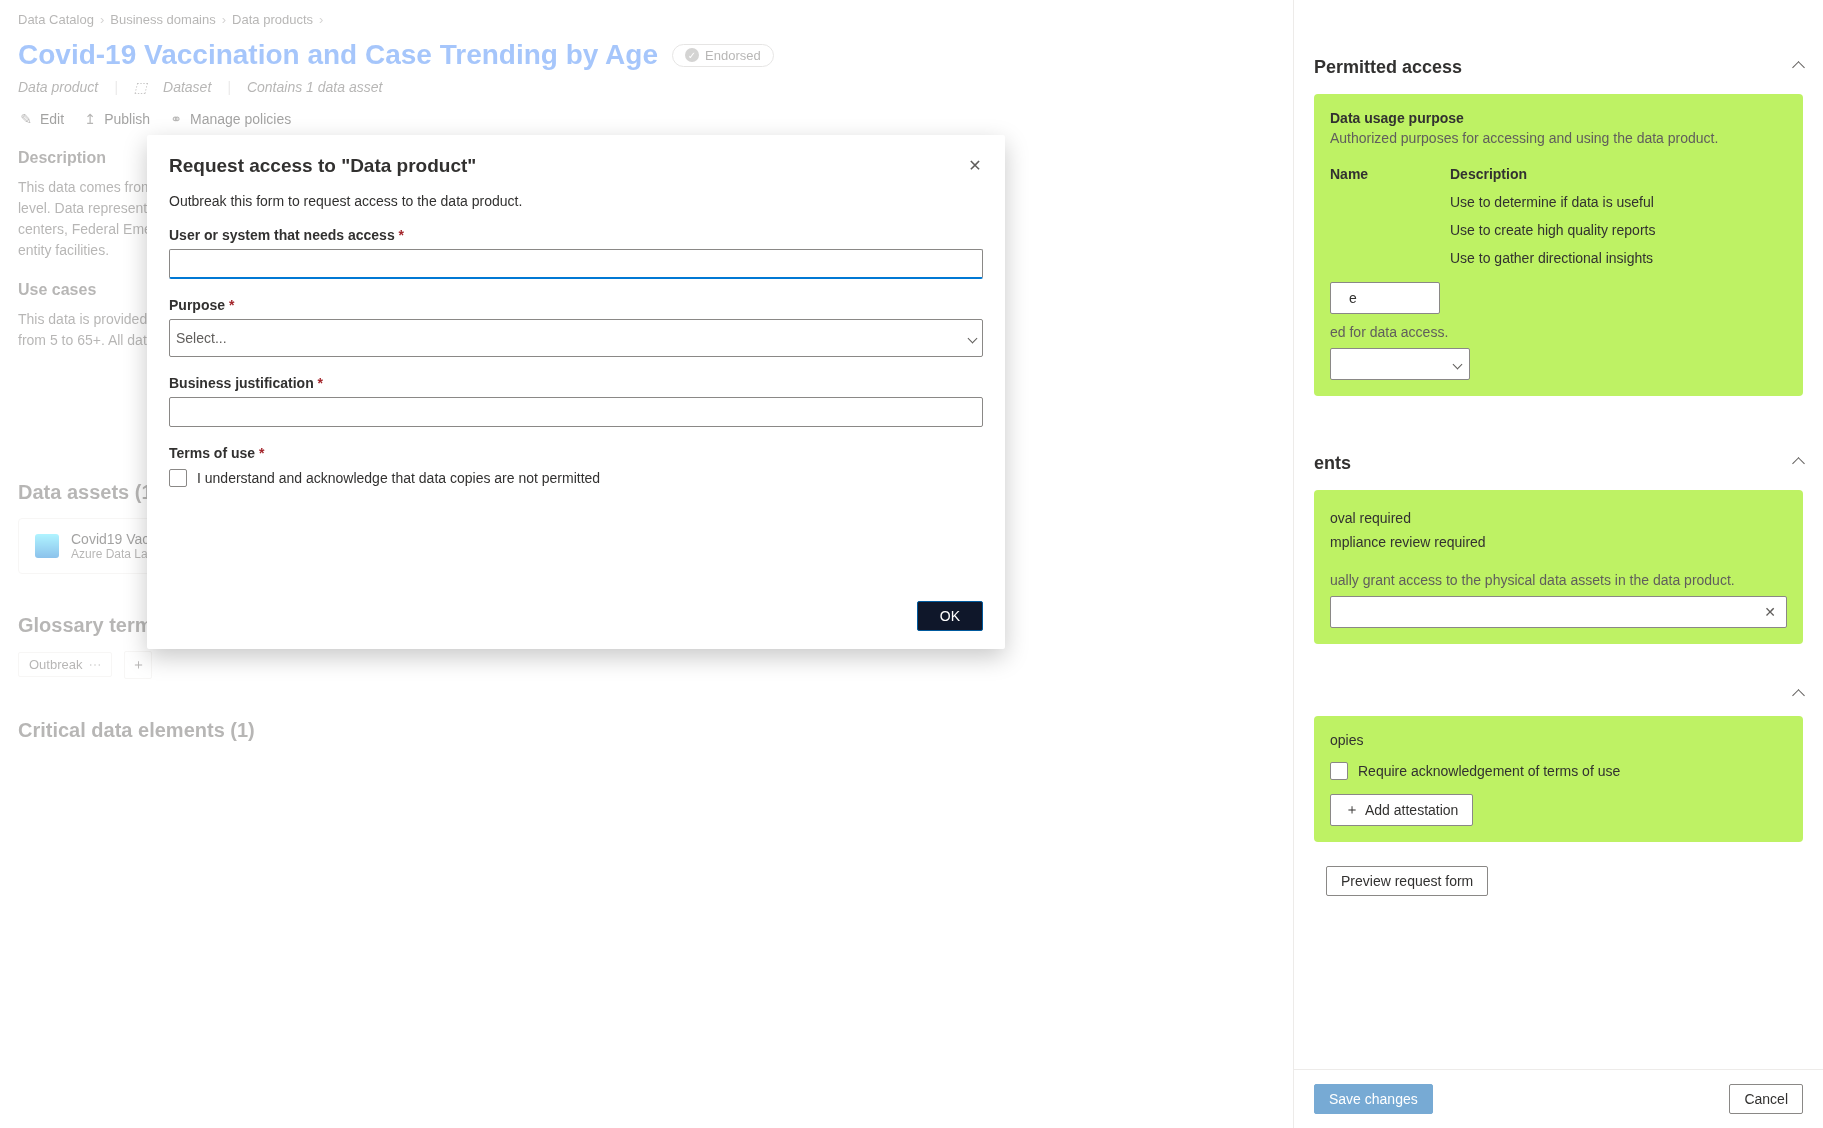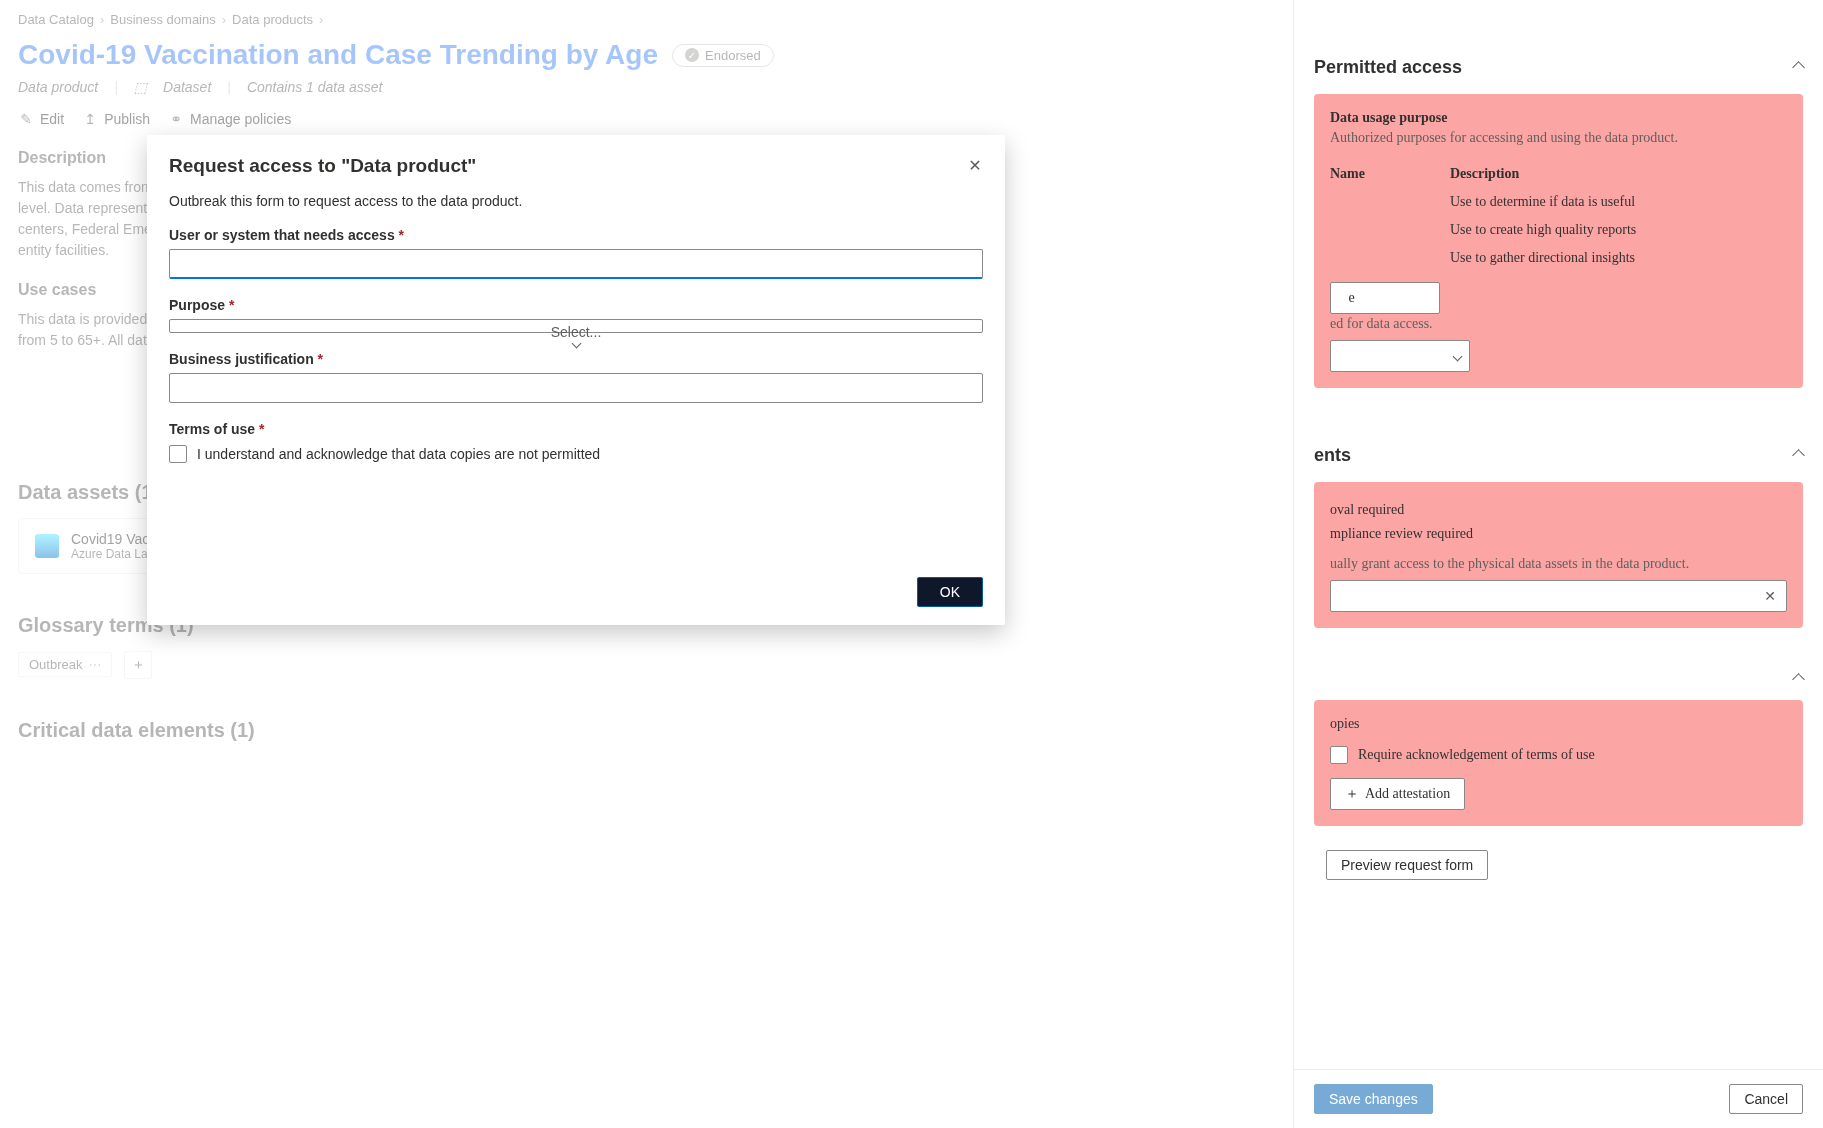--- a/index.html
+++ b/index.html
@@ -36,28 +36,28 @@
 .asset-meta { display:flex; flex-direction:column; }
 .asset-title { font-weight:400; color:#323130; }
 .asset-sub { font-size:12px; color:#605e5c; }
 
 .chip { border:1px solid #edebe9; border-radius:2px; padding:4px 10px; font-size:13px; color:#605e5c; display:inline-flex; align-items:center; gap:6px; margin-right:8px; }
 .add-chip { width:28px; height:28px; border:1px solid #edebe9; border-radius:2px; display:inline-flex; align-items:center; justify-content:center; color:#605e5c; cursor:pointer; }
 
 
 .side-content { flex:1; overflow:auto; padding: 0 20px 0 20px; }
 .side-section-title { font-size:18px; font-weight:600; padding: 20px 0 16px 0; display:flex; justify-content:space-between; align-items:center;margin-top:37px; }
-.side-box { background:#fca5a5; border-radius:4px; padding: 16px; margin-bottom: 16px; font-family: Liberation Serif, serif; }
+.side-box { background:#bef264; border-radius:4px; padding: 16px; margin-bottom: 16px; }
 .side-box-title { font-weight:600; margin-bottom:4px; }
 .side-box-sub { color:#605e5c; margin-bottom:14px; }
 .tbl-head { display:flex; font-weight:600; color:#323130; padding:6px 0; }
 .tbl-row { display:flex; color:#323130; padding:6px 0; }
 .col-name { width:120px; }
 .col-desc { flex:1; }
-.hint { color:#605e5c; margin:2px 0 8px; }
+.hint { color:#605e5c; margin:10px 0 8px; }
 .select-stub { border:1px solid #8a8886; border-radius:2px; height:32px; background:#fff; display:flex; align-items:center; justify-content:flex-end; padding:0 8px; color:#605e5c; width:140px;}
 .chev-down { border:solid #605e5c; border-width:0 1px 1px 0; display:inline-block; padding:3px; transform:rotate(45deg); }
 .pill-input { display:flex; align-items:center; border:1px solid #8a8886; border-radius:2px; height:32px; background:#fff; padding:0 6px; gap:6px; }
 .pill-x { color:#605e5c; cursor:pointer; padding:0 4px;}
 .check-row { display:flex; align-items:center; gap:10px; margin:8px 0; }
 .check-box { width:18px; height:18px; border:1px solid #8a8886; border-radius:2px; background:#fff; }
 .btn { border:1px solid #8a8886; background:#fff; border-radius:2px; padding:6px 14px; cursor:pointer; font-size:14px; color:#323130; display:inline-flex; align-items:center; gap:6px;}
 .btn-primary { background:#0078d4; border-color:#0078d4; color:#fff; }
 .btn-soft { background:#77aad4; border-color:#77aad4; color:#fff; }
 .side-footer { border-top:1px solid #edebe9; padding:14px 20px; display:flex; justify-content:space-between; }
@@ -66,21 +66,21 @@
 .scrim { position:absolute; inset:0; background:rgba(255,255,255,0.55); }
 .modal { position:absolute; left:147px; top:135px; width:858px; background:#fff; box-shadow:0 8px 24px rgba(0,0,0,0.22); border-radius:2px; display:flex; flex-direction:column; }
 .modal-body { padding: 20px 22px 10px 22px; flex:1; }
 .modal-title { font-size:19px; font-weight:600; margin-bottom:16px; }
 .modal-close { position:absolute; right:14px; top:14px; width:32px; height:32px; display:flex; align-items:center; justify-content:center; cursor:pointer; color:#605e5c; font-size:16px;}
 .modal-sub { margin-bottom:18px; }
 .field-label { font-weight:600; margin-bottom:6px; display:block; }
 .req { color:#a4262c; }
 .text-input { width:100%; height:30px; border:1px solid #8a8886; border-bottom:2px solid #0078d4; border-radius:2px; padding:4px 8px; }
 .text-input2 { width:100%; height:30px; border:1px solid #8a8886; border-radius:2px; padding:4px 8px; }
-.select-input { width:100%; height:14px; border:1px solid #8a8886; border-radius:2px; padding:4px 6px; display:flex; align-items:center; justify-content:space-between; color:#605e5c;flex-direction:column;}
+.select-input { width:100%; height:38px; border:1px solid #8a8886; border-radius:2px; padding:4px 6px; display:flex; align-items:center; justify-content:space-between; color:#605e5c;}
 .field-block { margin-bottom:18px; }
 .modal-footer { padding: 14px 22px 18px; display:flex; justify-content:flex-end; }
 .modal-footer .btn-primary { background:#0f172a; border-color:#005a9e; padding:6px 22px;}
 .chevron-up { border:solid #605e5c; border-width:0 1px 1px 0; display:inline-block; padding:4px; transform:rotate(-135deg); }
 </style>
 </head>
 <body>
 
 <div class="page">
   <div class="main">

